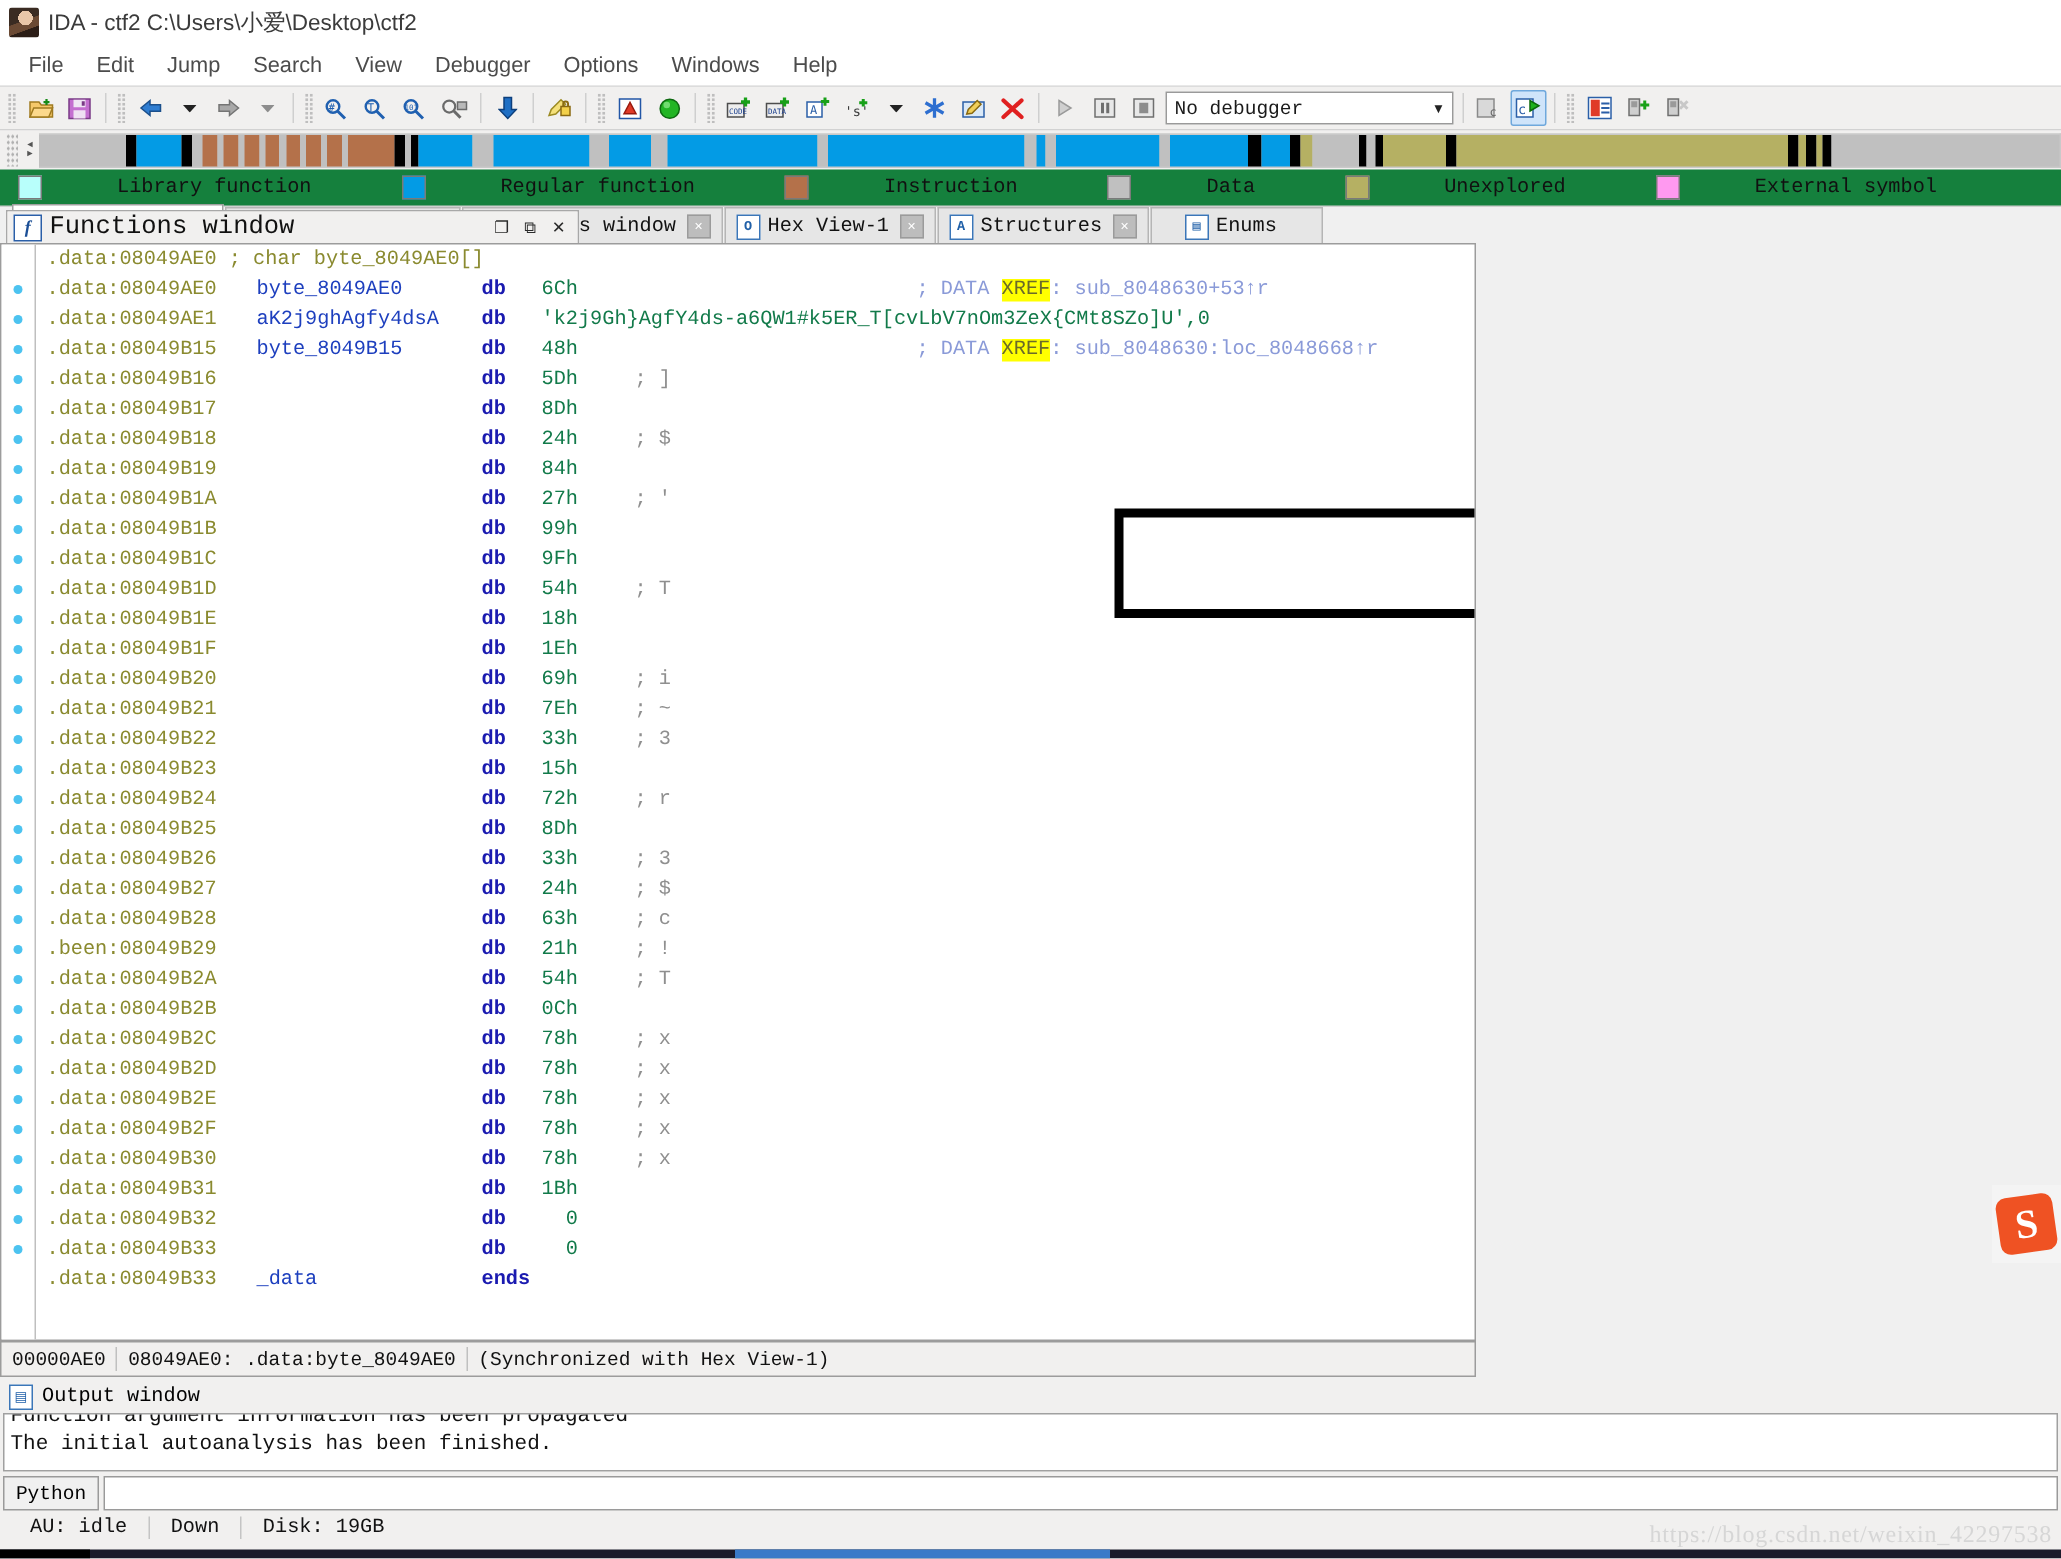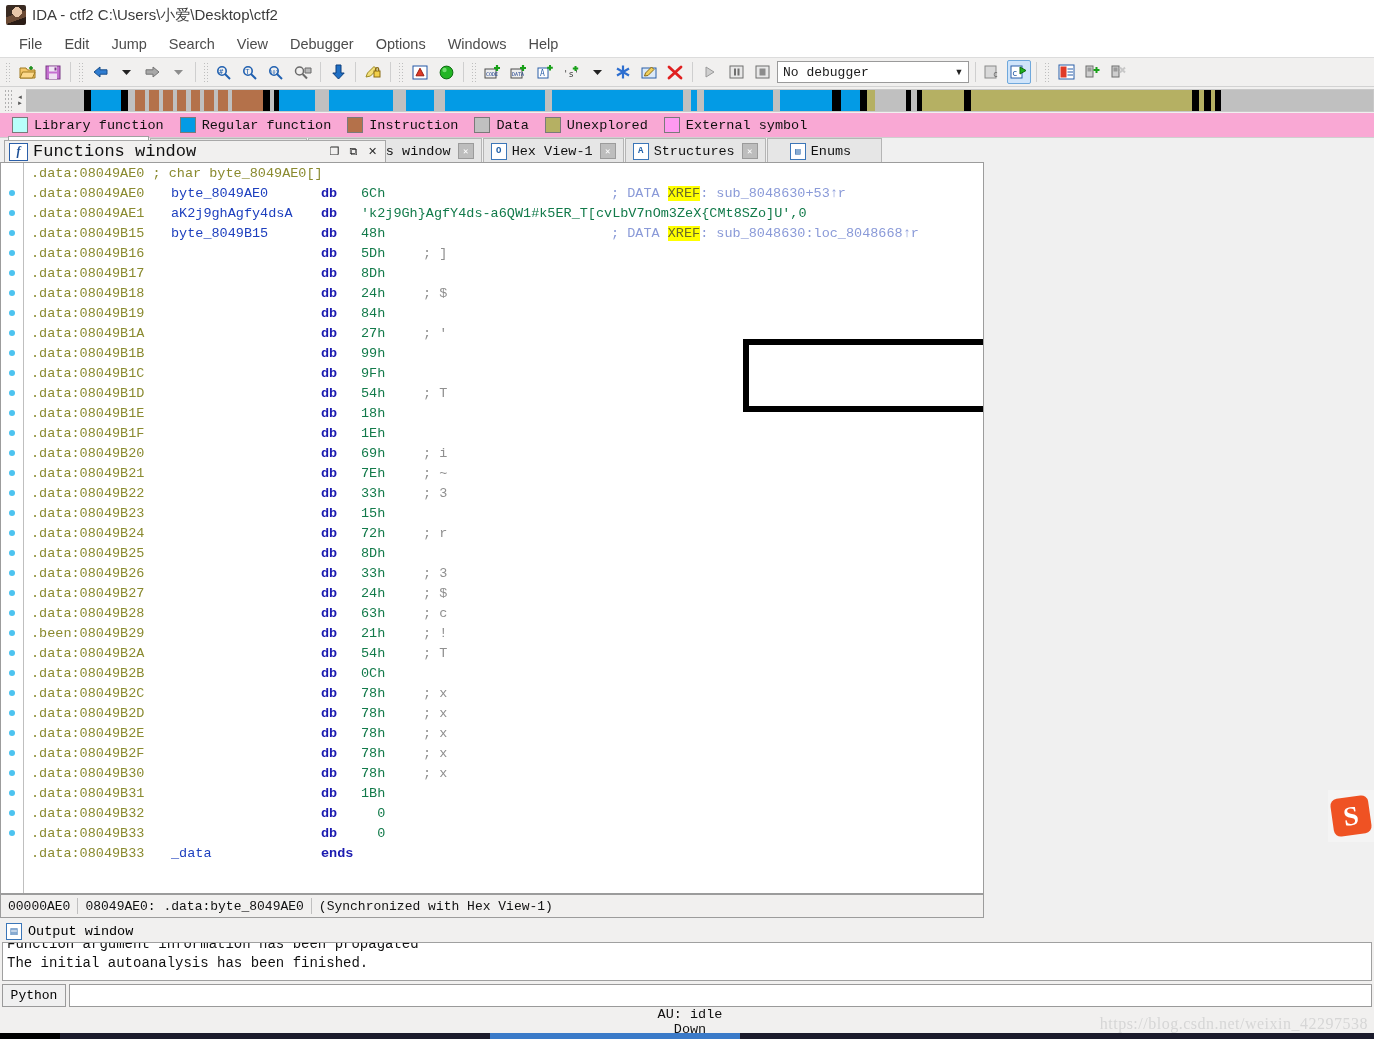--- a/index.html
+++ b/index.html
@@ -42,21 +42,21 @@
 
   
   #navwrap{height:26px;background:#f1f0ef;display:flex;align-items:center;}
   #navgrip{width:8px;height:22px;margin:0 2px 0 4px;
     background-image:radial-gradient(#b0b0b0 40%,transparent 41%);background-size:3px 4px;}
   #navarrows{width:12px;display:flex;flex-direction:column;align-items:center;justify-content:center;height:22px;}
   #navarrows div{font-size:6px;color:#555;line-height:6px;}
   #navbar{flex:1;height:21px;display:flex;border:1px solid #c9c9c9;border-left:none;background:#c8c8c8;}
 
   
-  #legend{height:24px;background:#f9a8d4;padding-left:12px;border-bottom:1px solid #cfcfcf;}
+  #legend{height:24px;background:#15803d;padding-left:12px;border-bottom:1px solid #cfcfcf;gap:44px;}
   #legend .sw{width:14px;height:14px;border:1px solid #7a7a7a;margin-right:6px;}
   #legend .lb{font-family:"Liberation Mono",monospace;font-size:13.5px;margin-right:16px;color:#111;}
 
   
   #workspace{position:absolute;left:0;top:136px;width:1374px;height:784px;}
 
   .pane{position:absolute;background:#f1f0ef;border:1px solid #a8a8a8;}
   .pane-title{height:21px;display:flex;align-items:center;background:#f1f0ef;padding-left:4px;}
   .pane-title .t{font-family:"Liberation Mono",monospace;font-size:17px;color:#111;margin-left:5px;}
   .pane-btns{margin-left:auto;display:flex;align-items:center;padding-right:4px;}
@@ -128,21 +128,21 @@
   #out-title .oi{width:14px;height:15px;border:1px solid #3b76b8;background:#fff;color:#2060a8;
     font-size:9px;display:flex;align-items:center;justify-content:center;margin-right:6px;}
   #out-title .t{font-family:"Liberation Mono",monospace;font-size:13.5px;}
   #out-body{height:37px;background:#fff;border:1px solid #a0a0a0;margin:0 2px;overflow:hidden;position:relative;}
   #out-body .oline{font-family:"Liberation Mono",monospace;font-size:14px;color:#111;padding-left:4px;line-height:19px;white-space:pre;}
   #out-body .oline.clip{margin-top:-8px;}
   #cmdrow{height:24px;display:flex;align-items:center;padding:2px 2px 0 2px;}
   #pybtn{width:62px;height:21px;border:1px solid #9a9a9a;background:#f0f0f0;display:flex;align-items:center;justify-content:center;
     font-family:"Liberation Mono",monospace;font-size:13px;}
   #cmdinput{flex:1;height:21px;border:1px solid #9a9a9a;background:#fff;margin-left:3px;}
-  #statusbar{height:22px;display:flex;align-items:center;padding-left:20px;flex-direction:column;}
+  #statusbar{height:22px;display:flex;align-items:center;padding-left:20px;}
   #statusbar .sc{font-family:"Liberation Mono",monospace;font-size:13.5px;color:#111;padding-right:14px;}
   #statusbar .ssep{width:1px;height:15px;background:#c4c4c4;margin-right:14px;}
 
   #watermark{position:absolute;right:6px;bottom:6px;font-family:"Liberation Serif",serif;font-size:16px;
     color:#d6d6d6;letter-spacing:.5px;margin-left:24px;}
   #taskbar{position:absolute;left:0;bottom:0;width:1374px;height:6px;background:#1b1b2b;}
   #taskbar .lt{position:absolute;left:0;top:0;width:60px;height:6px;background:#000;}
   #taskbar .ac{position:absolute;left:490px;top:0;width:250px;height:6px;background:#3a7ac8;}
 
   #sogou{position:absolute;left:1332px;top:797px;width:38px;height:38px;

